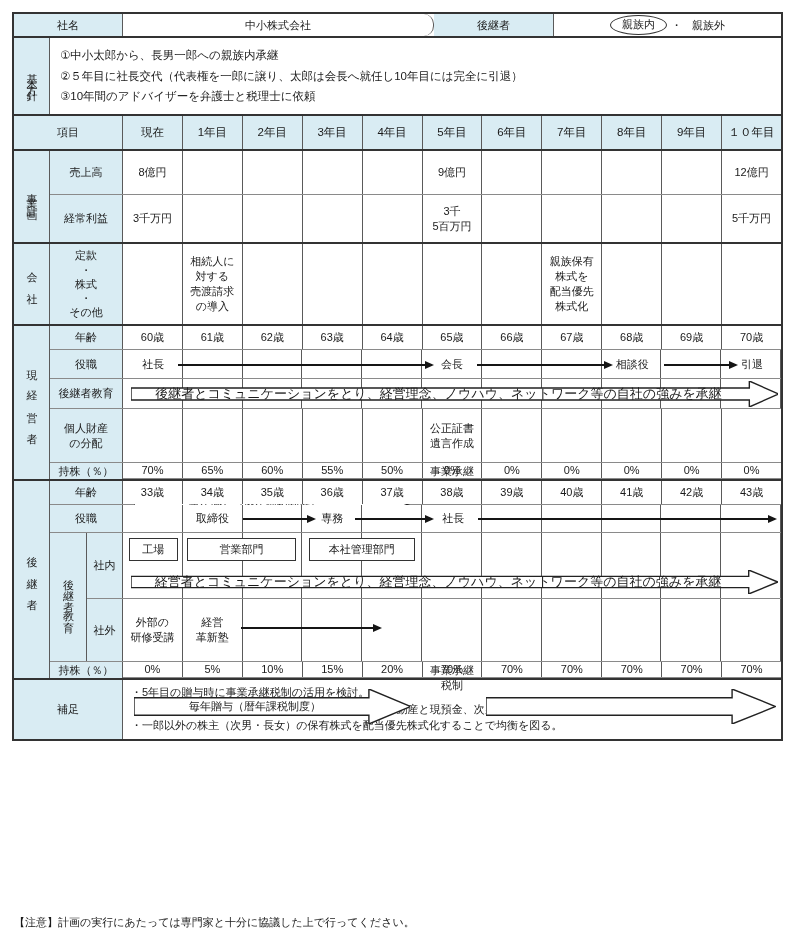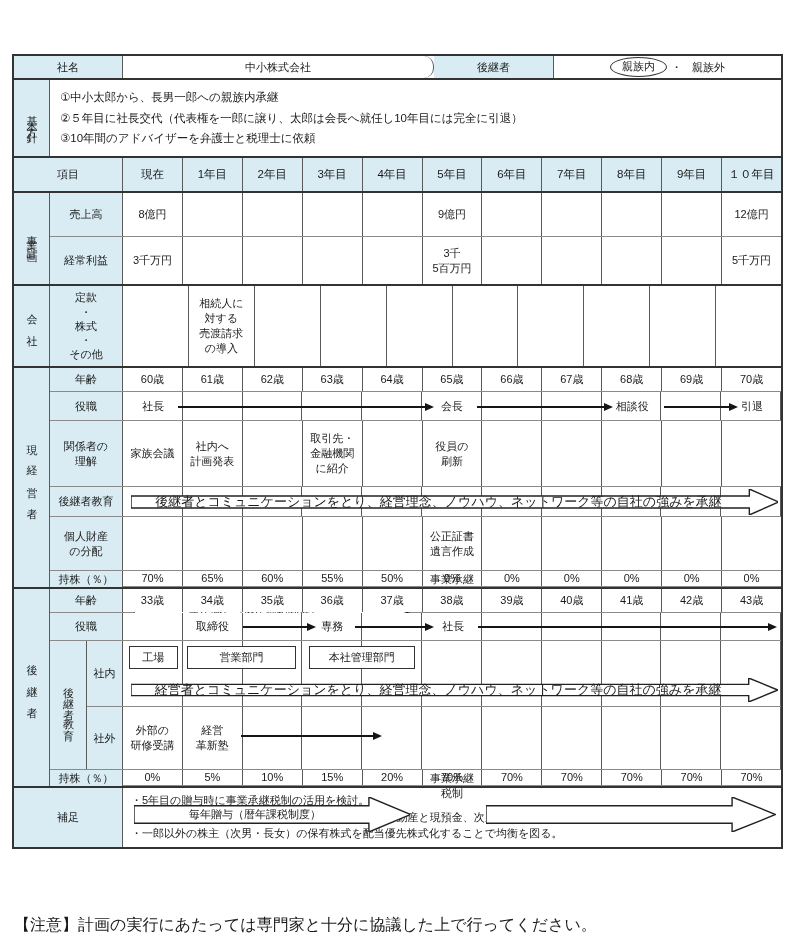--- a/index.html
+++ b/index.html
@@ -1,19 +1,19 @@
 <!DOCTYPE html>
 <html lang="ja"><head>
 <meta charset="utf-8">
 <style>
   html,body{margin:0;padding:0;background:#fff;color:#1a1a1a;
     font-family:"Liberation Sans","DejaVu Sans",sans-serif;font-size:11px;}
   .sheet{position:relative;width:800px;height:936px;background:#fff;overflow:hidden;}
   .tbl{position:absolute;left:12px;top:12px;width:771px;border:2px solid #333;
-    box-sizing:border-box;background:#fff;margin-top:42px;}
+    box-sizing:border-box;background:#fff;}
   .tr{display:flex;box-sizing:border-box;align-items:stretch;}
   .sect{border-top:2px solid #333;}
   .bt{border-top:1px solid #8a8a8a;}
   .rh22{height:22px}.rh78{height:78px}.rh25{height:35px}.rh43{height:43px}
   .rh48{height:48px}.rh82{height:82px}.rh23{height:23px}.rh29{height:29px}
   .rh66{height:66px}.rh30{height:30px}.rh54{height:54px}.rh24{height:24px}
   .rh28{height:28px}.rh65{height:65px}.rh63{height:63px}.rh57{height:57px}.rh61{height:61px}
   .lbl{background:#d9ecf3;display:flex;align-items:center;justify-content:center;
     text-align:center;border-right:1px solid #5a5a5a;box-sizing:border-box;
     flex:none;white-space:pre-line;line-height:1.3;}
@@ -46,21 +46,21 @@
     text-align:center;white-space:nowrap;font-size:11px;}
   .btxt.sm{font-size:13px;right:6%;}
   .box{position:absolute;border:1.5px solid #333;background:#fff;box-sizing:border-box;
     display:flex;align-items:center;justify-content:center;white-space:nowrap;}
   .taxtx{position:absolute;left:45.45%;width:9.1%;top:50%;transform:translateY(-50%);
     text-align:center;white-space:pre-line;line-height:1.4;}
   .circle{display:inline-block;border:1.5px solid #333;border-radius:50%;
     padding:1px 11px 2px;margin-right:4px;}
   .succ-type{flex:1;background:#fff;display:flex;align-items:center;justify-content:center;}
   .succ-type .sep{margin:0 10px 0 0;}
-  .note{position:absolute;left:14px;top:915px;font-size:16px;}
+  .note{position:absolute;left:14px;top:915px;font-size:11px;}
 </style>
 </head>
 <body>
 
 <div class="sheet">
 <div class="tbl">
 
   <div class="tr rh22">
     <div class="lbl cAB">社名</div>
     <div class="white" style="width:311px">中小株式会社</div>
@@ -148,20 +148,24 @@
       <div class="dc"></div>
       <div class="dc">相続人に
 対する
 売渡請求
 の導入</div>
       <div class="dc"></div>
       <div class="dc"></div>
       <div class="dc"></div>
       <div class="dc"></div>
       <div class="dc"></div>
+      <div class="dc">親族保有
+株式を
+配当優先
+株式化</div>
       <div class="dc"></div>
       <div class="dc"></div>
       <div class="dc"></div>
     </div>
   </div>
 
   <div class="tr sect">
     <div class="lbl cA"><span class="vt ls20">現経営者</span></div>
     <div class="stack">
       <div class="tr rh23">
@@ -196,41 +200,20 @@
               <div class="dc"></div>
           <div class="ov">
             <span class="pos" style="left:4.6%">社長</span>
             <div class="ta" style="left:8.4%;width:38.6%;top:50%"></div>
             <span class="pos" style="left:50%">会長</span>
             <div class="ta" style="left:53.8%;width:20.3%;top:50%"></div>
             <span class="pos" style="left:77.4%">相談役</span>
             <div class="ta" style="left:82.2%;width:11%;top:50%"></div>
             <span class="pos" style="left:95.6%">引退</span>
           </div>
-        </div>
-      </div>
-      <div class="tr bt rh66">
-        <div class="lbl cB">関係者の
-理解</div>
-        <div class="dz">
-          <div class="dc">家族会議</div>
-          <div class="dc">社内へ
-計画発表</div>
-          <div class="dc"></div>
-          <div class="dc">取引先・
-金融機関
-に紹介</div>
-          <div class="dc"></div>
-          <div class="dc">役員の
-刷新</div>
-          <div class="dc"></div>
-          <div class="dc"></div>
-          <div class="dc"></div>
-          <div class="dc"></div>
-          <div class="dc"></div>
         </div>
       </div>
       <div class="tr bt rh30">
         <div class="lbl cB">後継者教育</div>
         <div class="dz">
           <div class="dc"></div>
               <div class="dc"></div>
               <div class="dc"></div>
               <div class="dc"></div>
               <div class="dc"></div>

